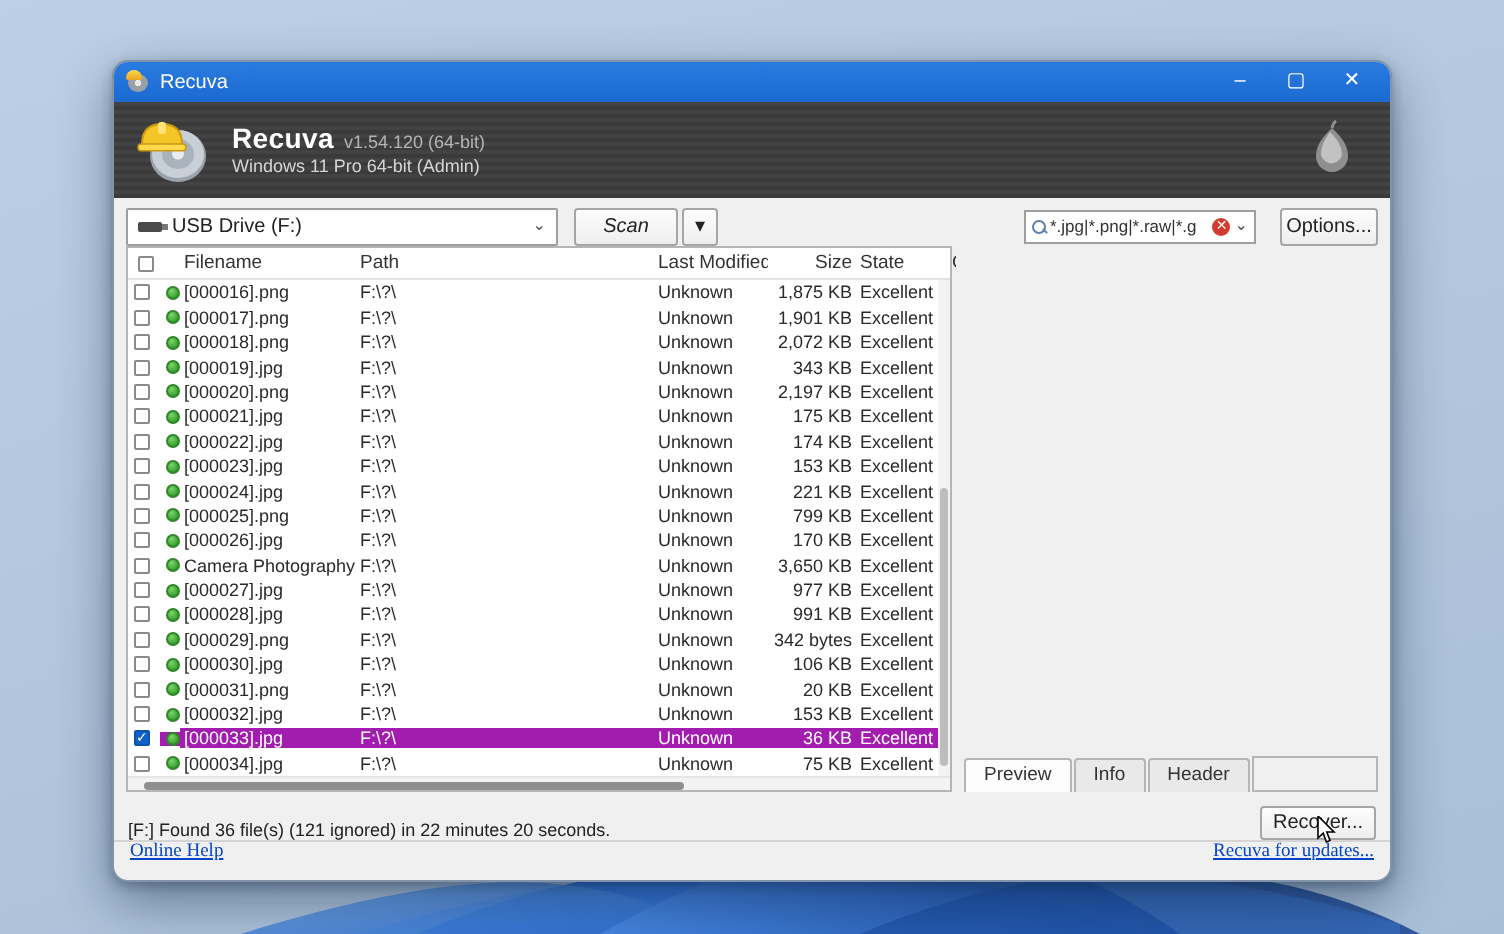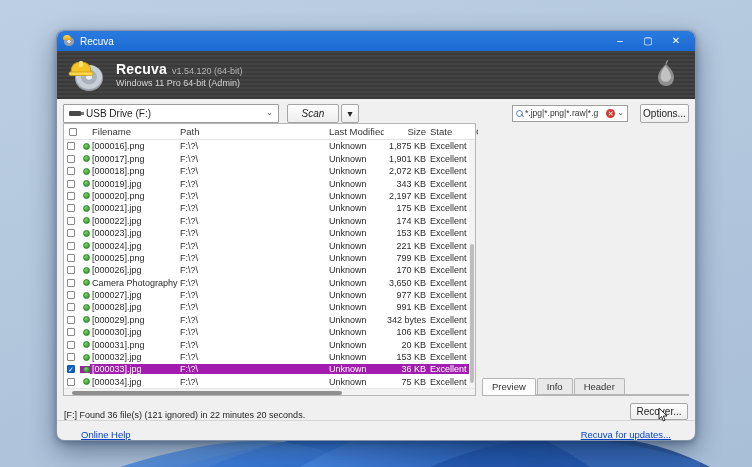--- a/index.html
+++ b/index.html
@@ -79,35 +79,35 @@
   .cbx.checked { background:#1062c8; border-color:#0d55ae; position:relative; }
   .cbx.checked:after { content:"✓"; position:absolute; left:0; top:-1px; color:#fff; font-size:7px; line-height:9px; }
   .dot { width:7px; height:7px; border-radius:50%; margin-left:1px;
          background:radial-gradient(circle at 35% 30%, #7fd46f, #3ba232 70%); border:1px solid #2c8726; }
   .row.sel .cell { background:#a21caf; color:#fff; }
   .vscroll { position:absolute; right:0; top:16px; bottom:7px; width:6px; background:#f3f3f3; }
   .vscroll .thumb { position:absolute; left:1px; width:4px; top:42%; height:56%; background:#bdbdbd; border-radius:2px; }
   .hscroll { flex:0 0 7px; background:#f3f3f3; border-top:1px solid #e6e6e6; position:relative; }
   .hscroll .thumb { position:absolute; top:1.5px; left:8px; width:270px; height:4px; background:#8f8f8f; border-radius:2px; }
 
-  .preview-panel { flex:1; display:flex; flex-direction:column; }
+  .preview-panel { flex:1; display:flex; flex-direction:row; }
   .tabs { display:flex; height:17px; flex:0 0 auto; }
   .tab { font-size:9.5px; color:#333; padding:2px 9px 0 9px; border:1px solid #b5b5b5; border-bottom:none;
          background:#e9e9e9; margin-right:1px; border-radius:2px 2px 0 0; }
   .tab.active { background:#fcfcfc; position:relative; z-index:2; }
   .preview-body { flex:1; background:#f0f0f0; border:1px solid #b5b5b5; margin-top:-1px; position:relative; }
   .photo-frame { position:absolute; left:8px; top:64px; right:7px; height:132px; background:#fff;
                  border:1px solid #e0e0e0; padding:2px; }
   .photo { width:100%; height:100%; display:block; }
 
   
   .statusbar { flex:0 0 24px; display:flex; align-items:flex-end; padding:0 7px; }
   .status-text { flex:1; font-size:9px; color:#222; }
   .recover-btn { width:58px; height:17px; position:relative; }
-  .footer { flex:0 0 20px; border-top:1px solid #d5d5d5; display:flex; align-items:flex-end; padding:0 24px; }
+  .footer { flex:0 0 20px; border-top:1px solid #d5d5d5; display:flex; align-items:flex-start; padding:0 8px;font-family:Liberation Serif, serif; }
   .link { font-size:9.5px; color:#0645c8; text-decoration:underline; }
   .footer-spacer { flex:1; }
 
   .cursor { position:absolute; width:10px; height:14px; z-index:10; pointer-events:none; }
 </style>
 </head>
 <body>
 
 <svg class="bloom" viewBox="0 0 752 467" preserveAspectRatio="none">
   <defs>

